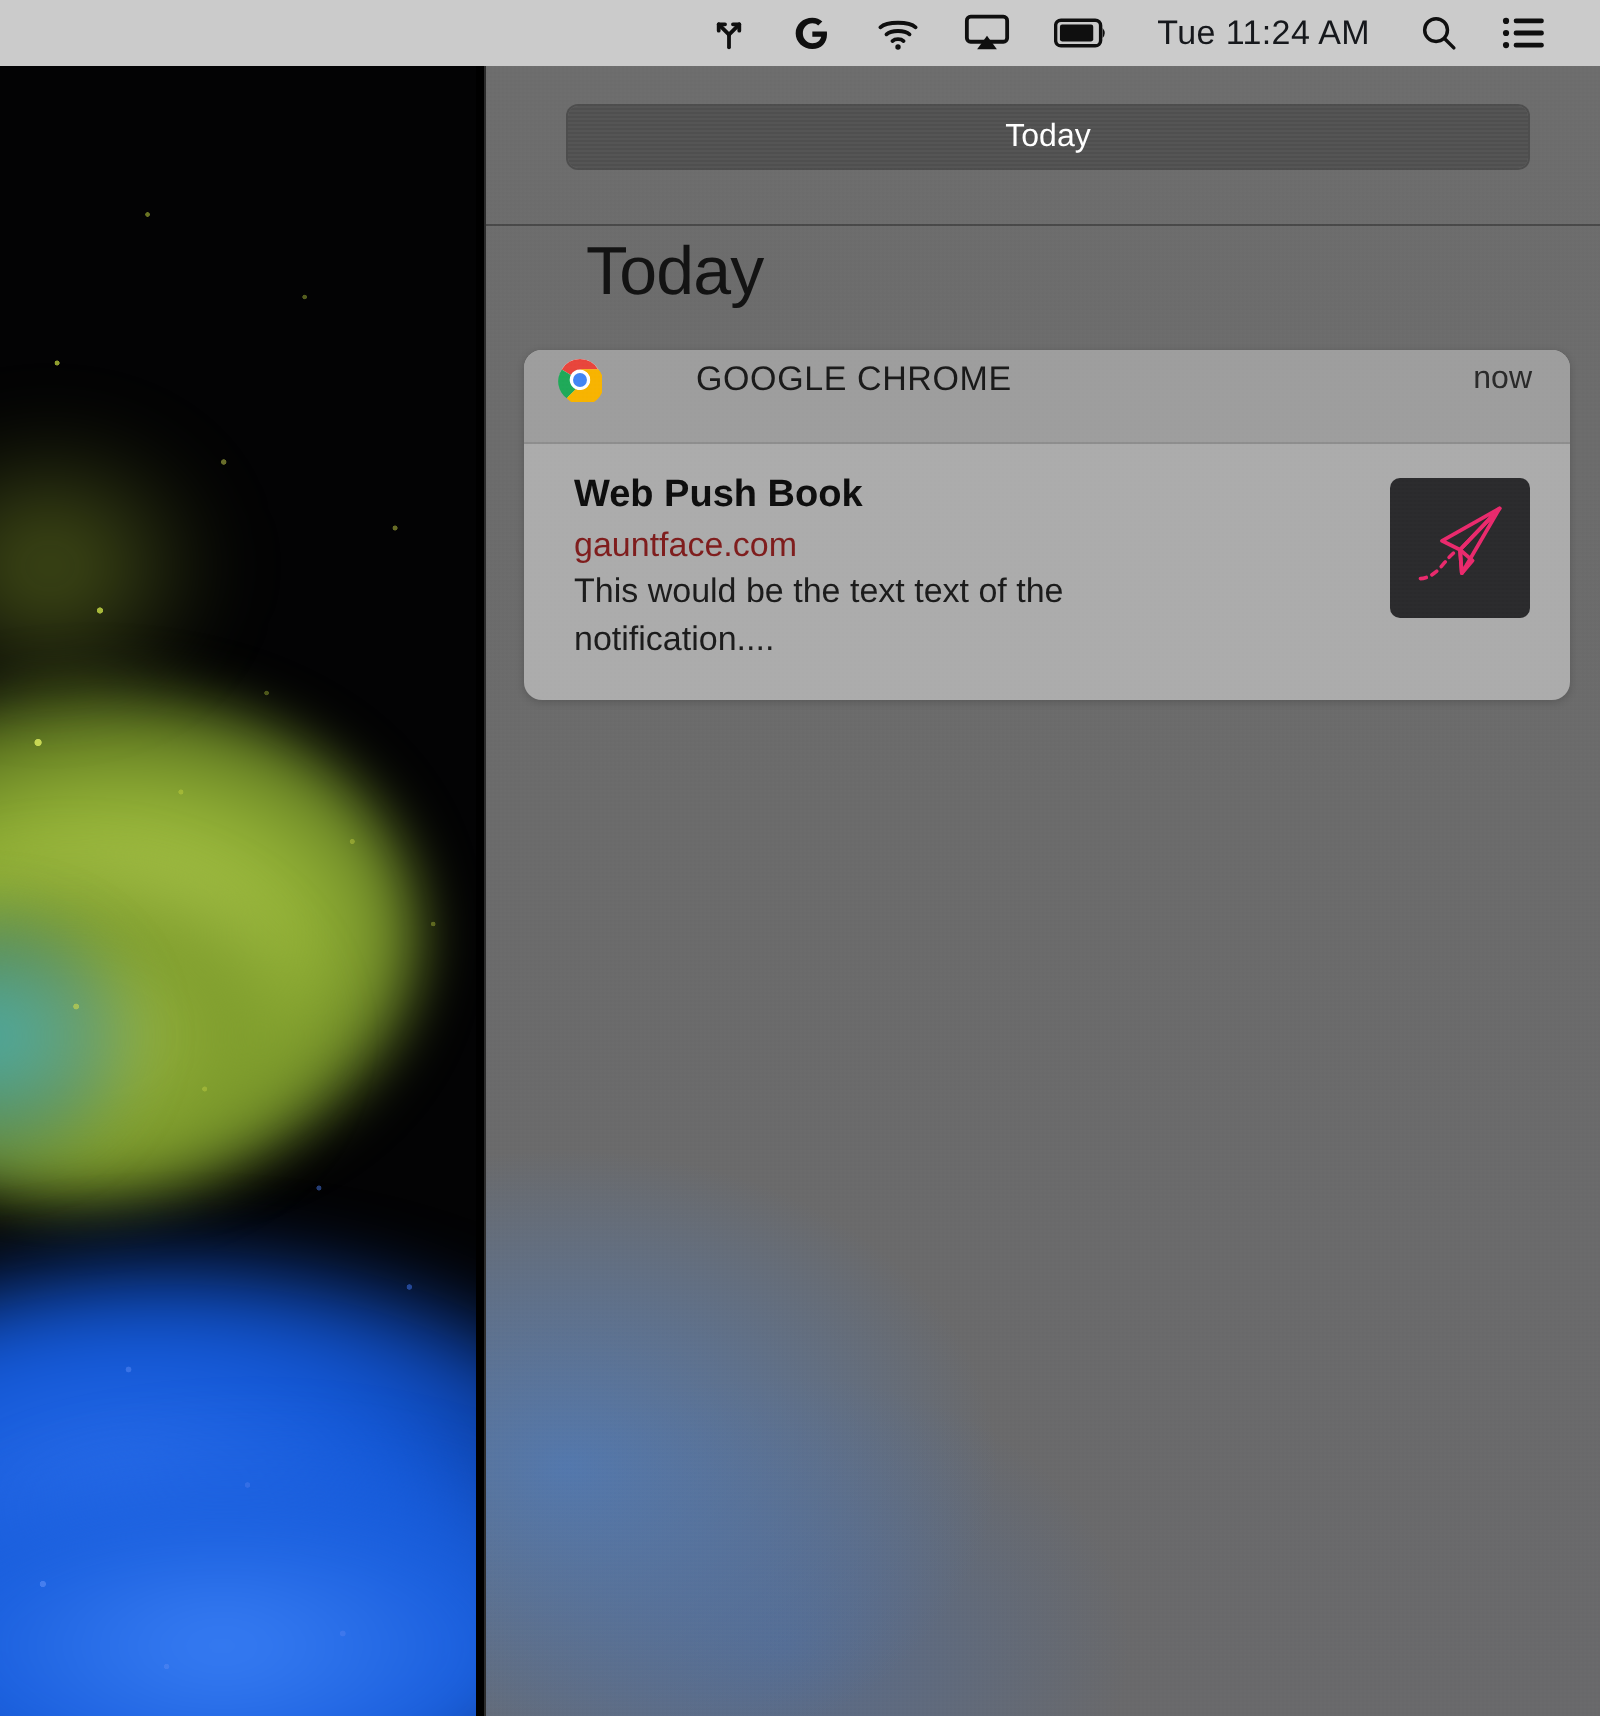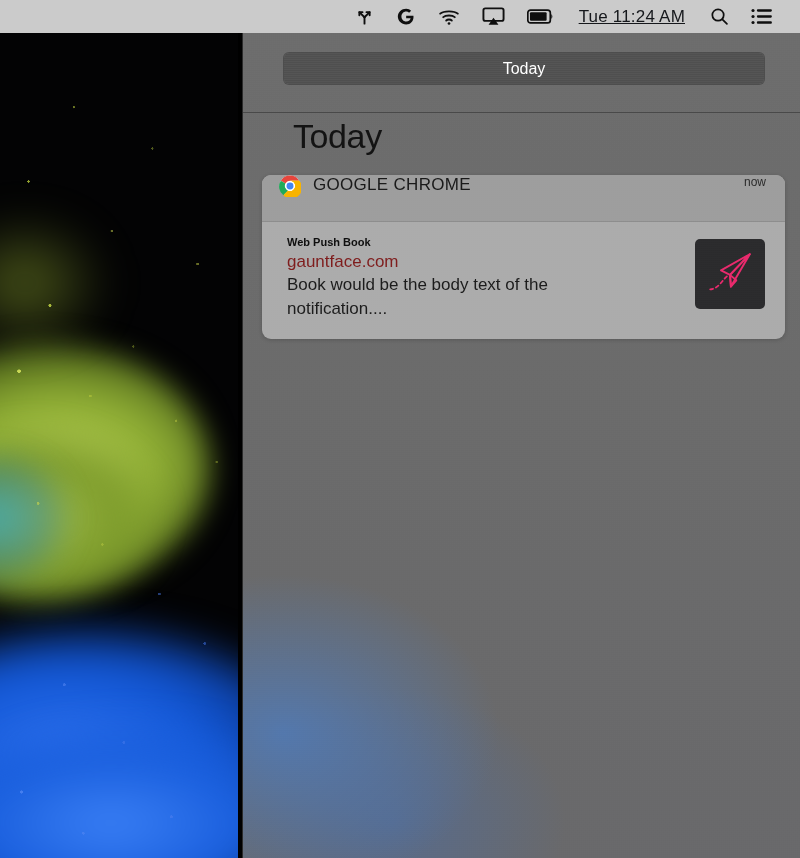--- a/index.html
+++ b/index.html
@@ -43,21 +43,21 @@
 
   
   #menubar {
     position:absolute; left:0; top:0; width:800px; height:33px;
     background:#cbcbcb;
     display:flex; align-items:center; justify-content:flex-end;
     padding-right:16px; gap:0;
   }
   .mb-item {
     display:flex; align-items:center; justify-content:center;
-    height:33px; padding:0 11px; color:#111;text-decoration:underline;
+    height:33px; padding:0 11px; color:#111;
   }
   .mb-clock { font-size:17px; color:#16181c; padding:0 14px; letter-spacing:.2px; }
 
   
   #nc {
     position:absolute; left:242px; top:33px; width:658px; height:825px;
     background:
       radial-gradient(ellipse 300px 220px at 40px 700px, rgba(74,126,200,.70), rgba(74,126,200,0) 72%),
       radial-gradient(ellipse 230px 180px at 150px 790px, rgba(60,110,190,.40), rgba(60,110,190,0) 75%),
       linear-gradient(180deg, #6d6d6d 0%, #6b6b6b 45%, #69696b 100%);
@@ -110,34 +110,35 @@
 
   
   #card {
     margin:19px 20px 0 19px; width:523px;
     border-radius:9px; overflow:hidden;
     background:#acacac;
     box-shadow:0 1px 4px rgba(0,0,0,.18);
   }
   #card-head {
     height:47px; background:#9e9e9e;
-    display:flex; align-items:flex-start; padding:0 19px 16px 17px;
+    display:flex; align-items:center; padding:0 19px 16px 17px;
     border-bottom:1px solid rgba(120,120,120,.45);
+    gap:35px;
   }
   #chrome-icon { width:22px; height:22px; flex:0 0 auto; }
   #card-app {
     margin-left:12px; font-size:17px; color:#1a1a1a; letter-spacing:.3px; flex:1;
   }
-  #card-time { font-size:12px; color:#2a2a2a; }
+  #card-time { font-size:16px; color:#2a2a2a; }
   #card-body {
     display:flex; align-items:flex-start; justify-content:space-between;
     padding:13px 20px 19px 25px;
   }
   #card-text { flex:1; min-width:0; padding-right:10px; }
-  #n-title { font-size:11px; font-weight:bold; color:#0e0e0e; line-height:1.35; }
+  #n-title { font-size:19px; font-weight:bold; color:#0e0e0e; line-height:1.35; }
   #n-site  { font-size:17px; color:#7f1d1d; line-height:1.38; }
   #n-body  { font-size:17px; color:#1c1c1c; line-height:1.38; max-width:320px; }
   #n-image {
     width:70px; height:70px; border-radius:5px; background:#2b2b2d;
     flex:0 0 auto; margin-top:4px;
     display:flex; align-items:center; justify-content:center;
   }
 </style>
 </head>
 <body>
@@ -255,21 +256,21 @@
           <circle cx="24" cy="24" r="7.6" fill="#4285f4"></circle>
         </svg>
         <div id="card-app">GOOGLE CHROME</div>
         <div id="card-time">now</div>
       </div>
 
       <div id="card-body">
         <div id="card-text">
           <div id="n-title">Web Push Book</div>
           <div id="n-site">gauntface.com</div>
-          <div id="n-body">Book would be the body text of the notification....</div>
+          <div id="n-body">This would be the text text of the notification....</div>
         </div>
 
         <div id="n-image">
           <svg width="54" height="54" viewBox="0 0 60 60" fill="none" stroke="#ea2a6d" stroke-width="2.1" stroke-linejoin="round" stroke-linecap="round">
             <path d="M52 8 L20 26 L30 31 Z"></path>
             <path d="M52 8 L30 31 L31 44 Z"></path>
             <path d="M30 31 L31 44 L37 37 Z"></path>
             <path d="M8 47 C11 47 15.5 45 19 41 C22.5 37 25 33.5 27.5 32" stroke-dasharray="3.4 3.4" stroke-width="2"></path>
           </svg>
         </div>

